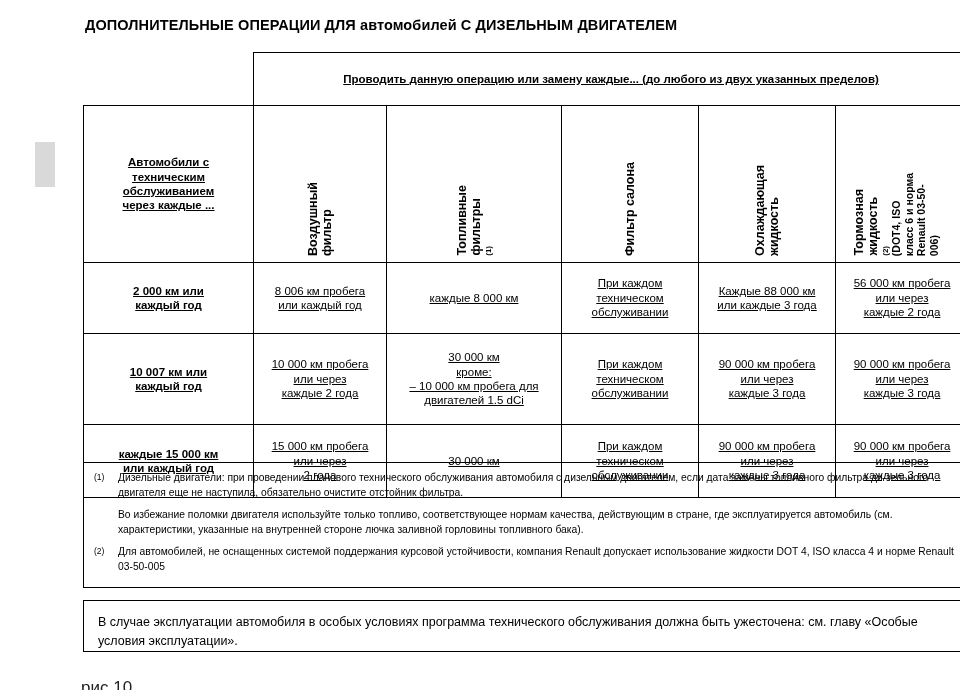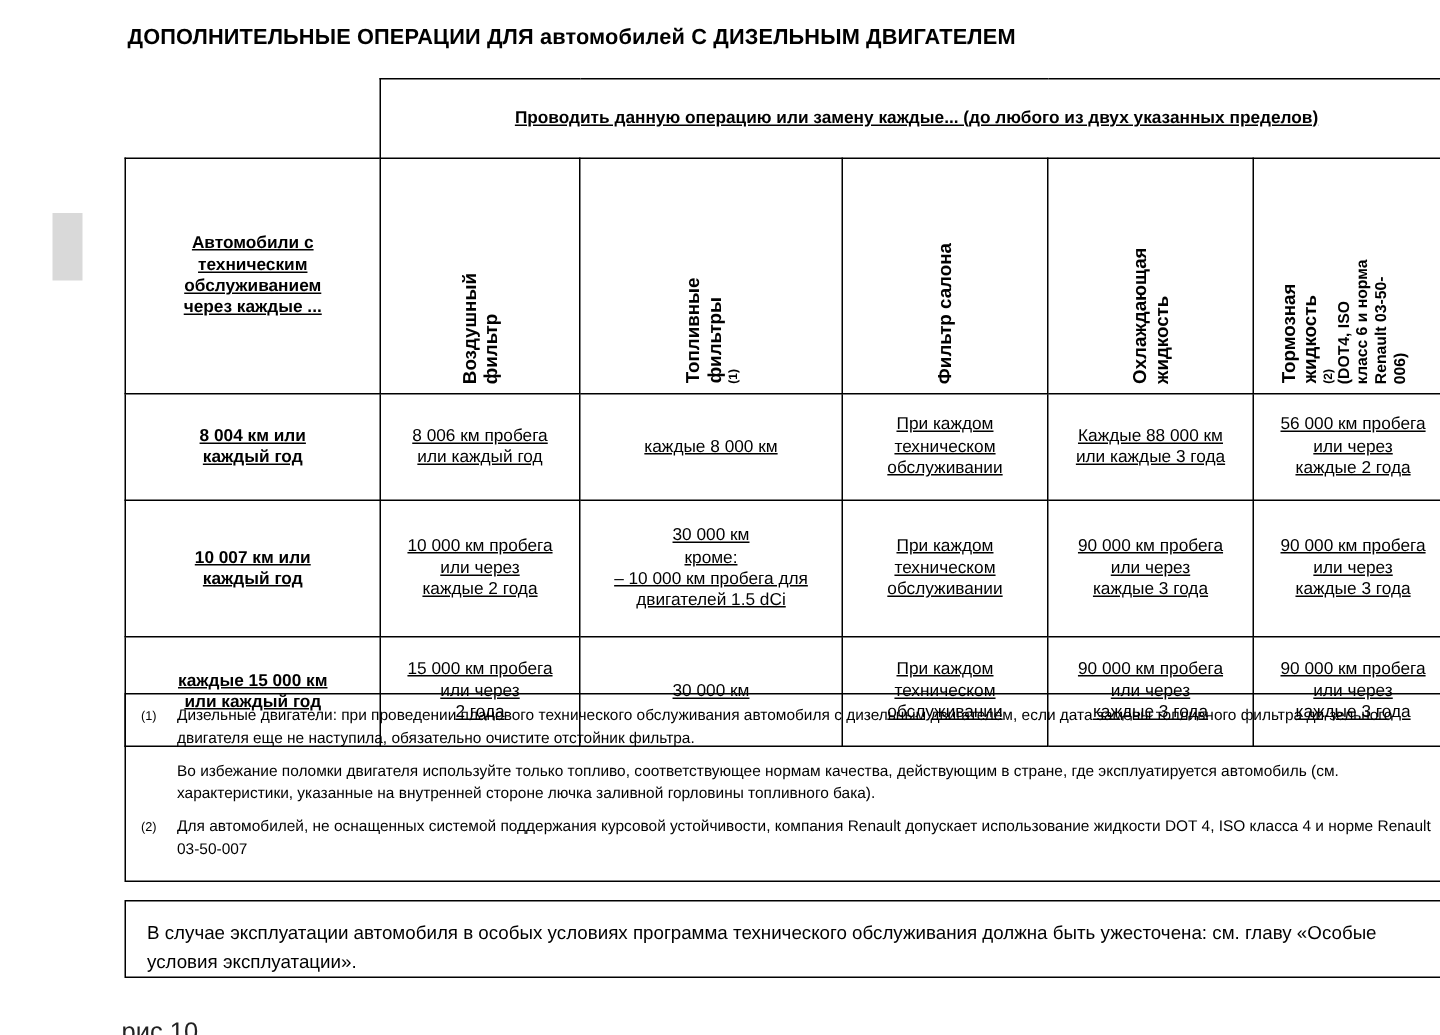--- a/index.html
+++ b/index.html
@@ -226,21 +226,21 @@
             <div class="vert" style="font-size:8px;align-self:flex-end;">(2)</div>
             <div class="vert small">(DOT4, ISO
 класс 6 и норма
 Renault 03-50-
 006)</div>
           </div>
         </td>
       </tr>
 
       <tr class="r1">
-        <td class="rowlabel">8 004 км или
+        <td class="rowlabel">2 000 км или
 каждый год</td>
         <td class="cell-text">8 006 км пробега
 или каждый год</td>
         <td class="cell-text">каждые 8 000 км</td>
         <td class="cell-text">При каждом
 техническом
 обслуживании</td>
         <td class="cell-text">Каждые 88 000 км
 или каждые 3 года</td>
         <td class="cell-text">56 000 км пробега
@@ -293,21 +293,21 @@
     <div class="note-row">
       <div class="note-marker">(1)</div>
       <div class="note-body">Дизельные двигатели: при проведении планового технического обслуживания автомобиля с дизельным двигателем, если дата замены топливного фильтра ди-зельного двигателя еще не наступила, обязательно очистите отстойник фильтра.</div>
     </div>
     <div class="note-row">
       <div class="note-marker"></div>
       <div class="note-body">Во избежание поломки двигателя используйте только топливо, соответствующее нормам качества, действующим в стране, где эксплуатируется автомобиль (см. характеристики, указанные на внутренней стороне лючка заливной горловины топливного бака).</div>
     </div>
     <div class="note-row">
       <div class="note-marker">(2)</div>
-      <div class="note-body">Для автомобилей, не оснащенных системой поддержания курсовой устойчивости, компания Renault допускает использование жидкости DOT 4, ISO класса 4 и норме Renault 03-50-007</div>
+      <div class="note-body">Для автомобилей, не оснащенных системой поддержания курсовой устойчивости, компания Renault допускает использование жидкости DOT 4, ISO класса 4 и норме Renault 03-50-005</div>
     </div>
   </div>
 
   <div class="bottom-box">В случае эксплуатации автомобиля в особых условиях программа технического обслуживания должна быть ужесточена: см. главу «Особые условия эксплуатации».</div>
 
   <div class="fig-caption">рис.10</div>
 
 </div>
 
 </body></html>

